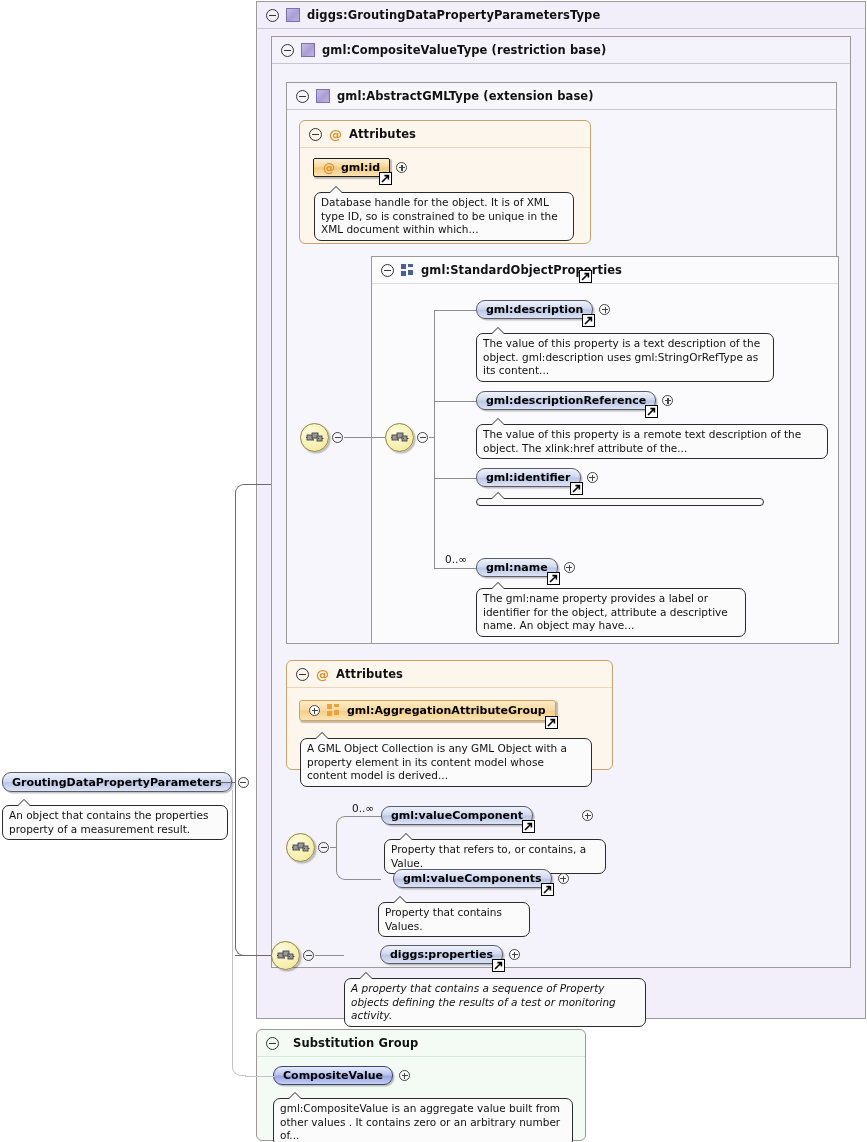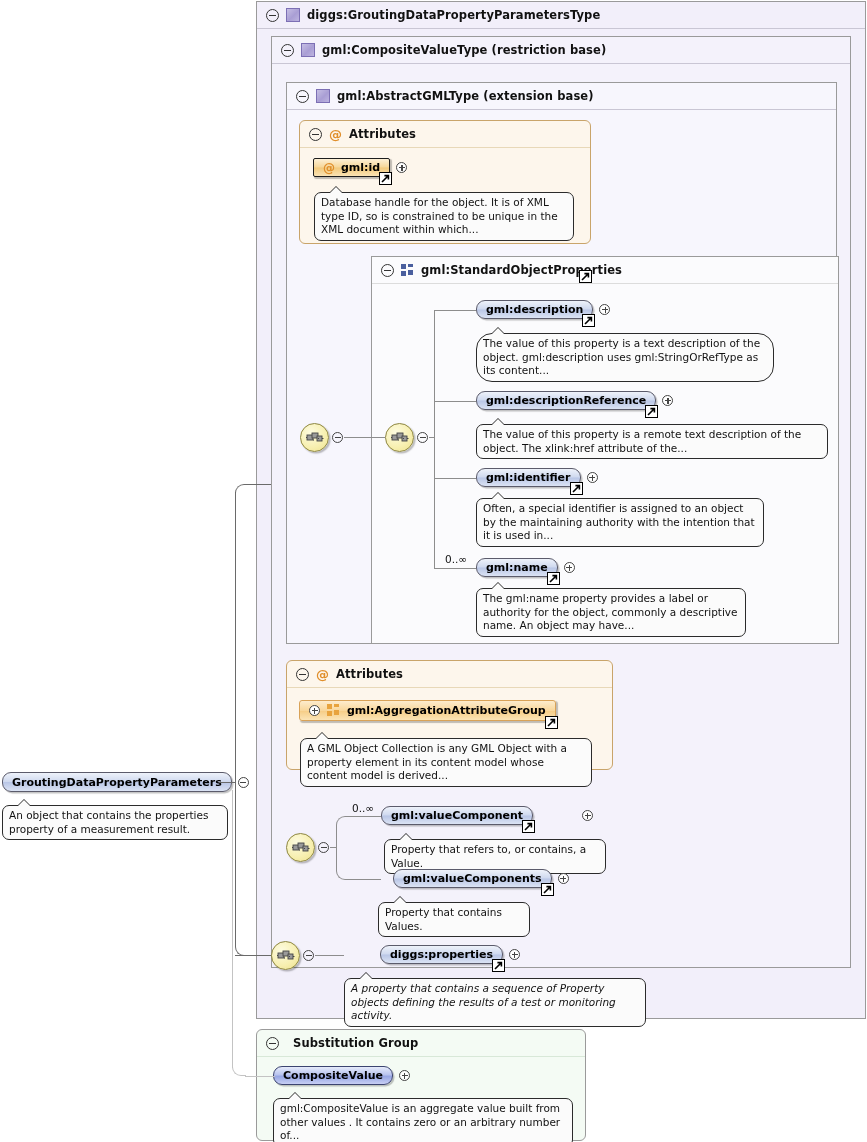--- a/index.html
+++ b/index.html
@@ -265,21 +265,21 @@
     <div class="box box-el">
       <span>gml:description</span>
       <span class="linkbadge">
         <svg width="9" height="9" viewBox="0 0 9 9">
             <path d="M1 8 L7 2 M3.4 1.6 L7.4 1.6 L7.4 5.6" stroke="#000" stroke-width="1.6" fill="none"></path>
           </svg>
       </span>
     </div>
     <span class="expand"></span>
   </div>
-  <div class="bubble" style="left:476px; top:333px; width:298px;border-radius:16px;">
+  <div class="bubble" style="left:476px; top:333px; width:298px;">
     <span class="tail"></span><span class="tailin"></span>
     <span>The value of this property is a text description of the object. gml:description uses gml:StringOrRefType as its content...</span>
   </div>
 
   <div class="ln lnh" style="left:434px; top:401px; width:42px;"></div>
   <div class="node" style="left:476px; top:391px;">
     <div class="box box-el">
       <span>gml:descriptionReference</span>
       <span class="linkbadge">
         <svg width="9" height="9" viewBox="0 0 9 9">
@@ -301,39 +301,38 @@
       <span class="linkbadge">
         <svg width="9" height="9" viewBox="0 0 9 9">
             <path d="M1 8 L7 2 M3.4 1.6 L7.4 1.6 L7.4 5.6" stroke="#000" stroke-width="1.6" fill="none"></path>
           </svg>
       </span>
     </div>
     <span class="expand"></span>
   </div>
   <div class="bubble" style="left:476px; top:498px; width:288px;">
     <span class="tail"></span><span class="tailin"></span>
-    <span>Often, a special identifier is assigned to an object by the maintaining authority with the intention that it is used in...</span>
   </div>
 
   <div class="ln lnh" style="left:434px; top:568px; width:42px;"></div>
   <div class="card" style="left:445px; top:553px;">0..∞</div>
   <div class="node" style="left:476px; top:558px;">
     <div class="box box-el">
       <span>gml:name</span>
       <span class="linkbadge">
         <svg width="9" height="9" viewBox="0 0 9 9">
             <path d="M1 8 L7 2 M3.4 1.6 L7.4 1.6 L7.4 5.6" stroke="#000" stroke-width="1.6" fill="none"></path>
           </svg>
       </span>
     </div>
     <span class="expand"></span>
   </div>
   <div class="bubble" style="left:476px; top:588px; width:270px;">
     <span class="tail"></span><span class="tailin"></span>
-    <span>The gml:name property provides a label or authority for the object, commonly a descriptive name. An object may have...</span>
+    <span>The gml:name property provides a label or identifier for the object, attribute a descriptive name. An object may have...</span>
   </div>
 
   <div class="panel p-attr" style="left:286px; top:660px; width:327px; height:110px; border-radius:6px;">
     <div class="panel-hdr" style="border-bottom:1px solid #e8d8b8;">
       <span class="tgl"></span>
       <span class="at">@</span>
       <span class="lbl">Attributes</span>
     </div>
   </div>
 

